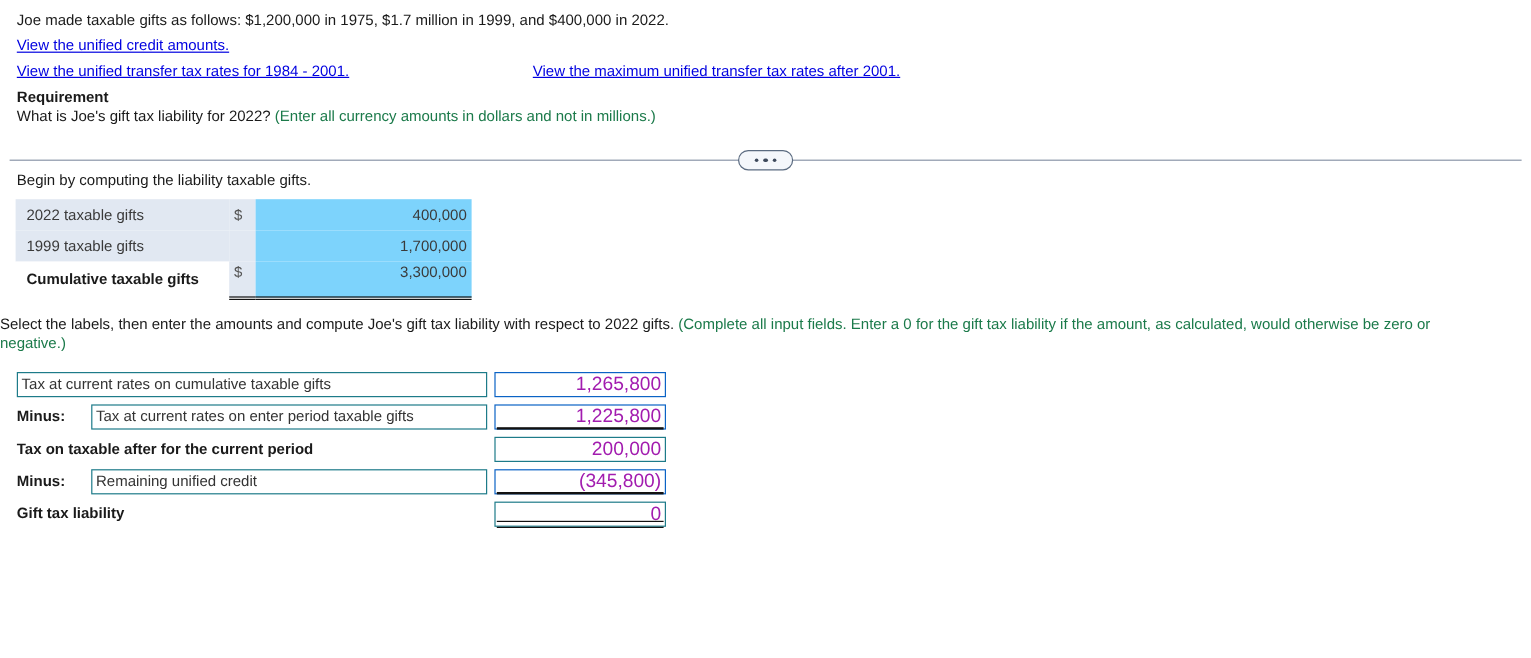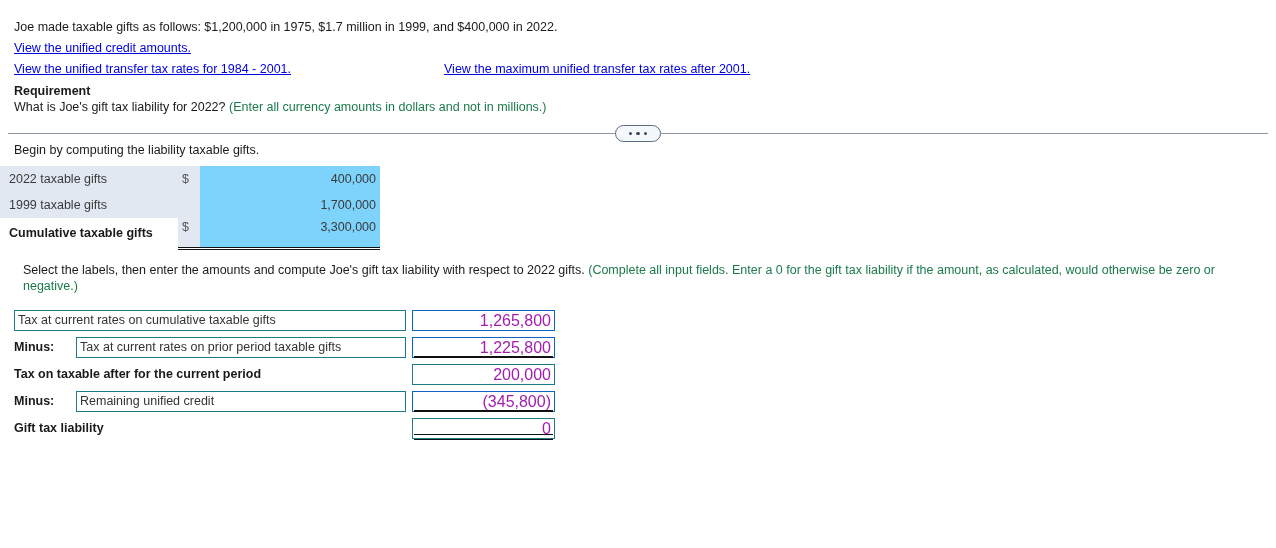--- a/index.html
+++ b/index.html
@@ -21,21 +21,20 @@
   
   #problem-header {
     padding: 10px 0 0 14px;
   }
   .stmt-line {
     font-size: 12.5px;
     color: #1a1a1a;
     line-height: 15px;
     margin-bottom: 6px;
     white-space: nowrap;
-    margin-top: 10px;
   }
   .link-row {
     position: relative;
     height: 16px;
     margin-bottom: 5px;
   }
   a.doclink {
     color: #0000e0;
     text-decoration: underline;
     font-size: 12.5px;
@@ -108,20 +107,21 @@
     width: 1276px;
   }
   .begin-text {
     padding-left: 14px;
     font-size: 12.5px;
     margin-bottom: 9px;
   }
 
   
   #cumulative-table {
+    margin-left: 13px;
     border-collapse: collapse;
     width: 380px;
   }
   #cumulative-table td {
     padding: 0;
     font-size: 12.5px;
     color: #333333;
     height: 26px;
     vertical-align: middle;
   }
@@ -156,21 +156,21 @@
   #cumulative-table tr.total-row td.cur,
   #cumulative-table tr.total-row td.amt {
     height: 30px;
     vertical-align: top;
     padding-top: 2px;
     border-bottom: 3px double #111;
   }
 
   
   #select-instruction {
-    padding-left: 23px;
+    padding-left: 0;
     padding-right: 20px;
     margin-top: 12px;
     font-size: 12.5px;
     line-height: 16px;
     max-width: 1250px;
   }
 
   
   #answer-form {
     margin-top: 10px;
@@ -313,21 +313,21 @@
 
     <div class="ans-row">
       <div class="label-box wide">Tax at current rates on cumulative taxable gifts</div>
       <div class="amt-wrap">
         <div class="amt-box blue">1,265,800</div>
       </div>
     </div>
 
     <div class="ans-row">
       <div class="minus-label">Minus:</div>
-      <div class="label-box inset">Tax at current rates on prior period taxable gifts</div>
+      <div class="label-box inset">Tax at current rates on enter period taxable gifts</div>
       <div class="amt-wrap amt-rule-single">
         <div class="amt-box blue">1,225,800</div>
       </div>
     </div>
 
     <div class="ans-row">
       <div class="plain-label">Tax on taxable after for the current period</div>
       <div class="amt-wrap">
         <div class="amt-box">200,000</div>
       </div>

